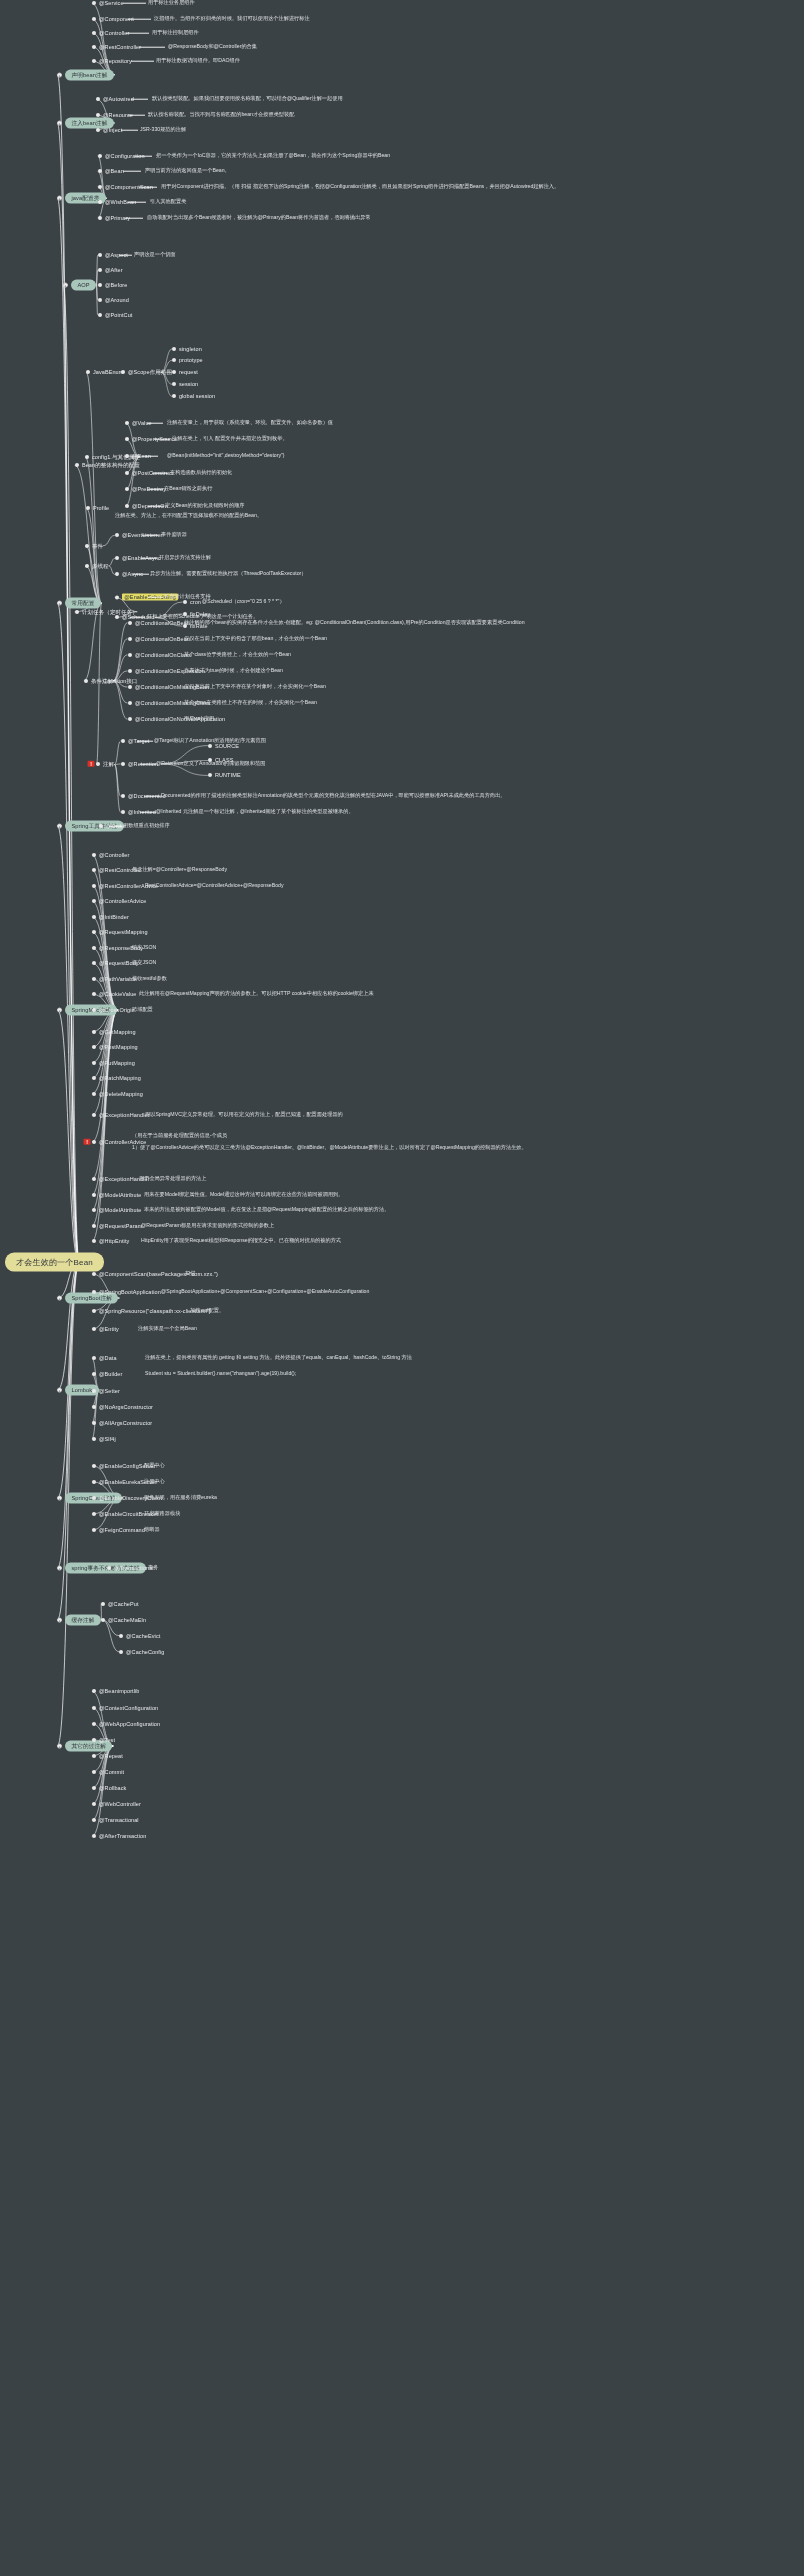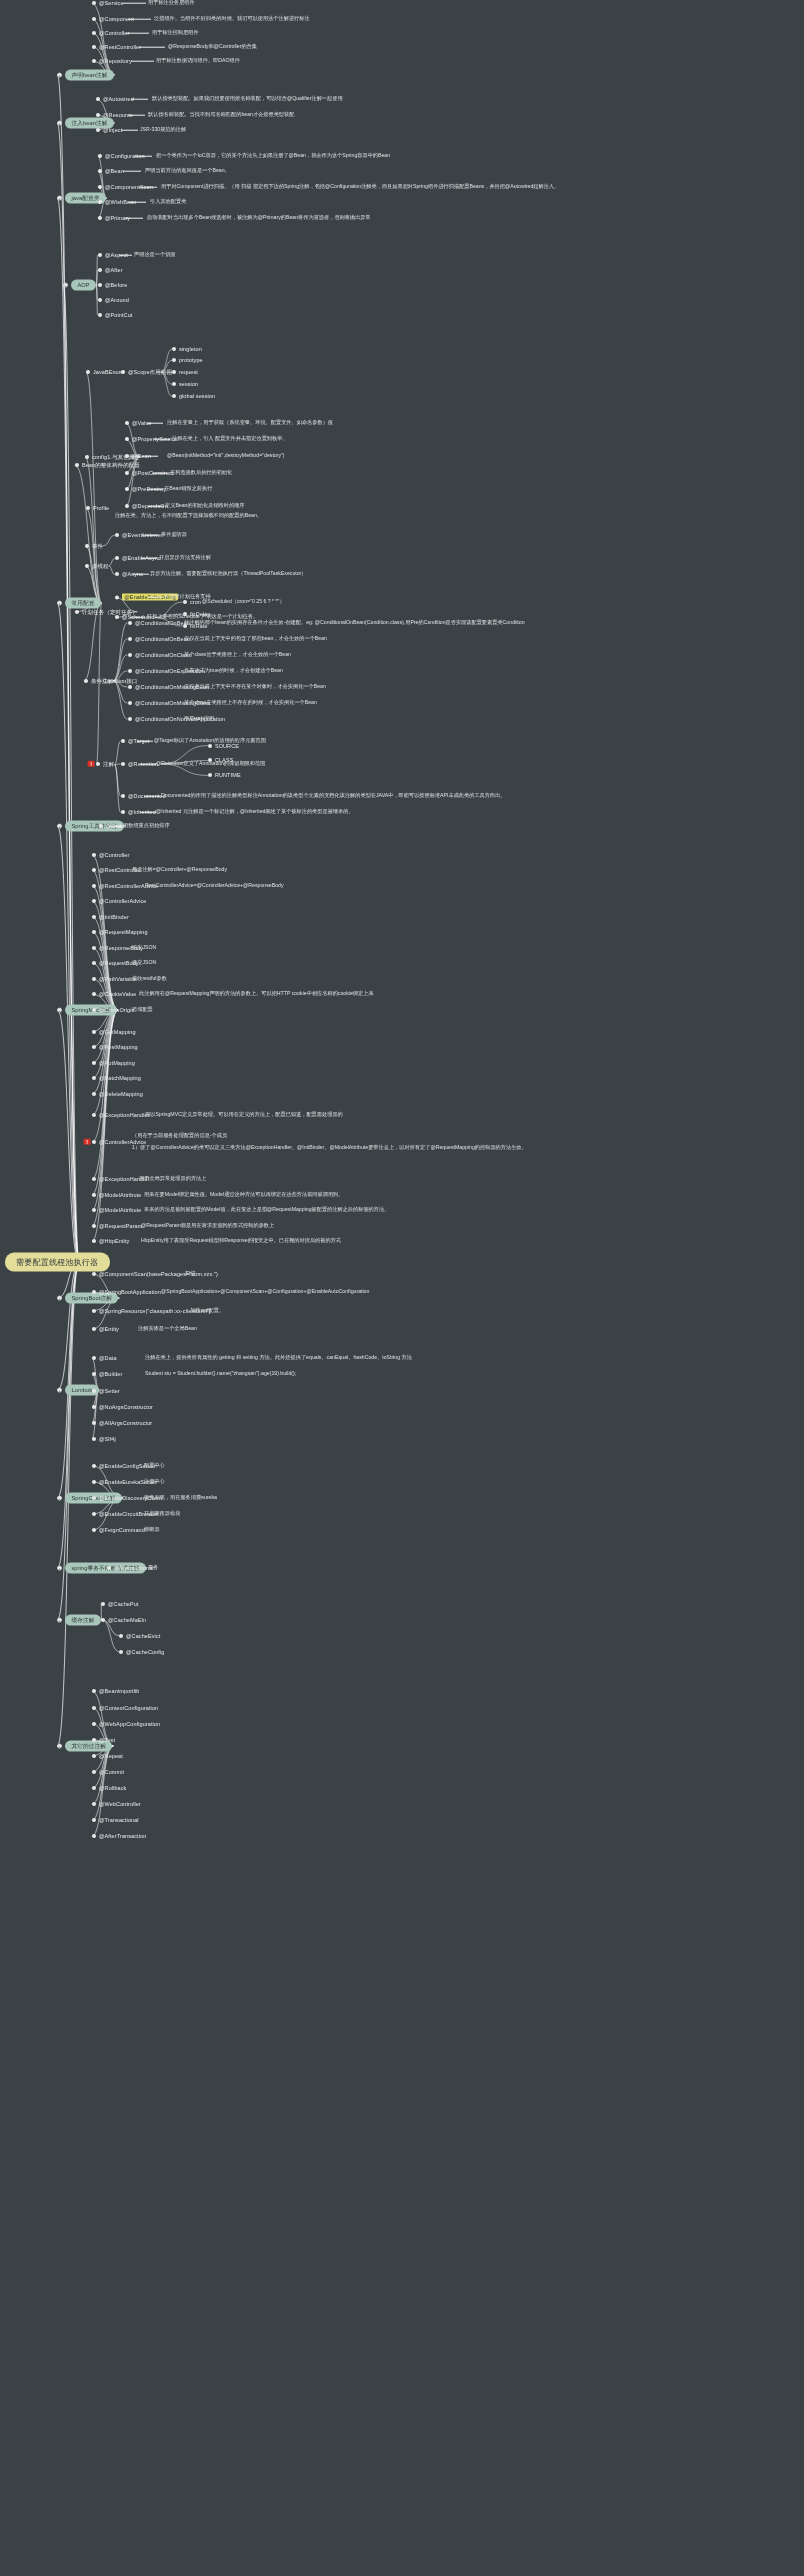--- a/index.html
+++ b/index.html
@@ -249,21 +249,21 @@
       <path d="M197.203125,3040 C176.74140625,3040 180.46171875,3001 160,3001" fill="none" stroke="#ffffff" stroke-width="1" opacity=".95"></path>
       <path d="M197.203125,3040 C176.74140625,3040 180.46171875,3029 160,3029" fill="none" stroke="#ffffff" stroke-width="1" opacity=".95"></path>
       <path d="M197.203125,3040 C176.74140625,3040 180.46171875,3057 160,3057" fill="none" stroke="#ffffff" stroke-width="1" opacity=".95"></path>
       <path d="M197.203125,3040 C176.74140625,3040 180.46171875,3085 160,3085" fill="none" stroke="#ffffff" stroke-width="1" opacity=".95"></path>
       <path d="M197.203125,3040 C176.74140625,3040 180.46171875,3113 160,3113" fill="none" stroke="#ffffff" stroke-width="1" opacity=".95"></path>
       <path d="M197.203125,3040 C176.74140625,3040 180.46171875,3141 160,3141" fill="none" stroke="#ffffff" stroke-width="1" opacity=".95"></path>
       <path d="M197.203125,3040 C176.74140625,3040 180.46171875,3169 160,3169" fill="none" stroke="#ffffff" stroke-width="1" opacity=".95"></path>
       <path d="M197.203125,3040 C176.74140625,3040 180.46171875,3197 160,3197" fill="none" stroke="#ffffff" stroke-width="1" opacity=".95"></path>
     </svg>
   <div id="nodes">
-      <div class="root" style="left: 4.6px; top: 1262px;"><span class="label">需要配置线程池执行器</span></div>
+      <div class="root" style="left: 4.6px; top: 1262px;"><span class="label">才会生效的一个Bean</span></div>
       <div class="node pill" style="left: 57px; top: 75px;">
         <span class="bullet"></span>
         <span class="label">声明bean注解</span>
       </div>
       <div class="node" style="left: 92px; top: 3.4px;">
         <span class="leafdot"></span>
         <span class="label">@Service</span>
       </div>
       <div class="dash" style="left: 123px; top: 3.4px; width: 23px;"></div>
       <div class="note" style="left: 148px; top: 3.4px;">用于标注业务层组件</div>

